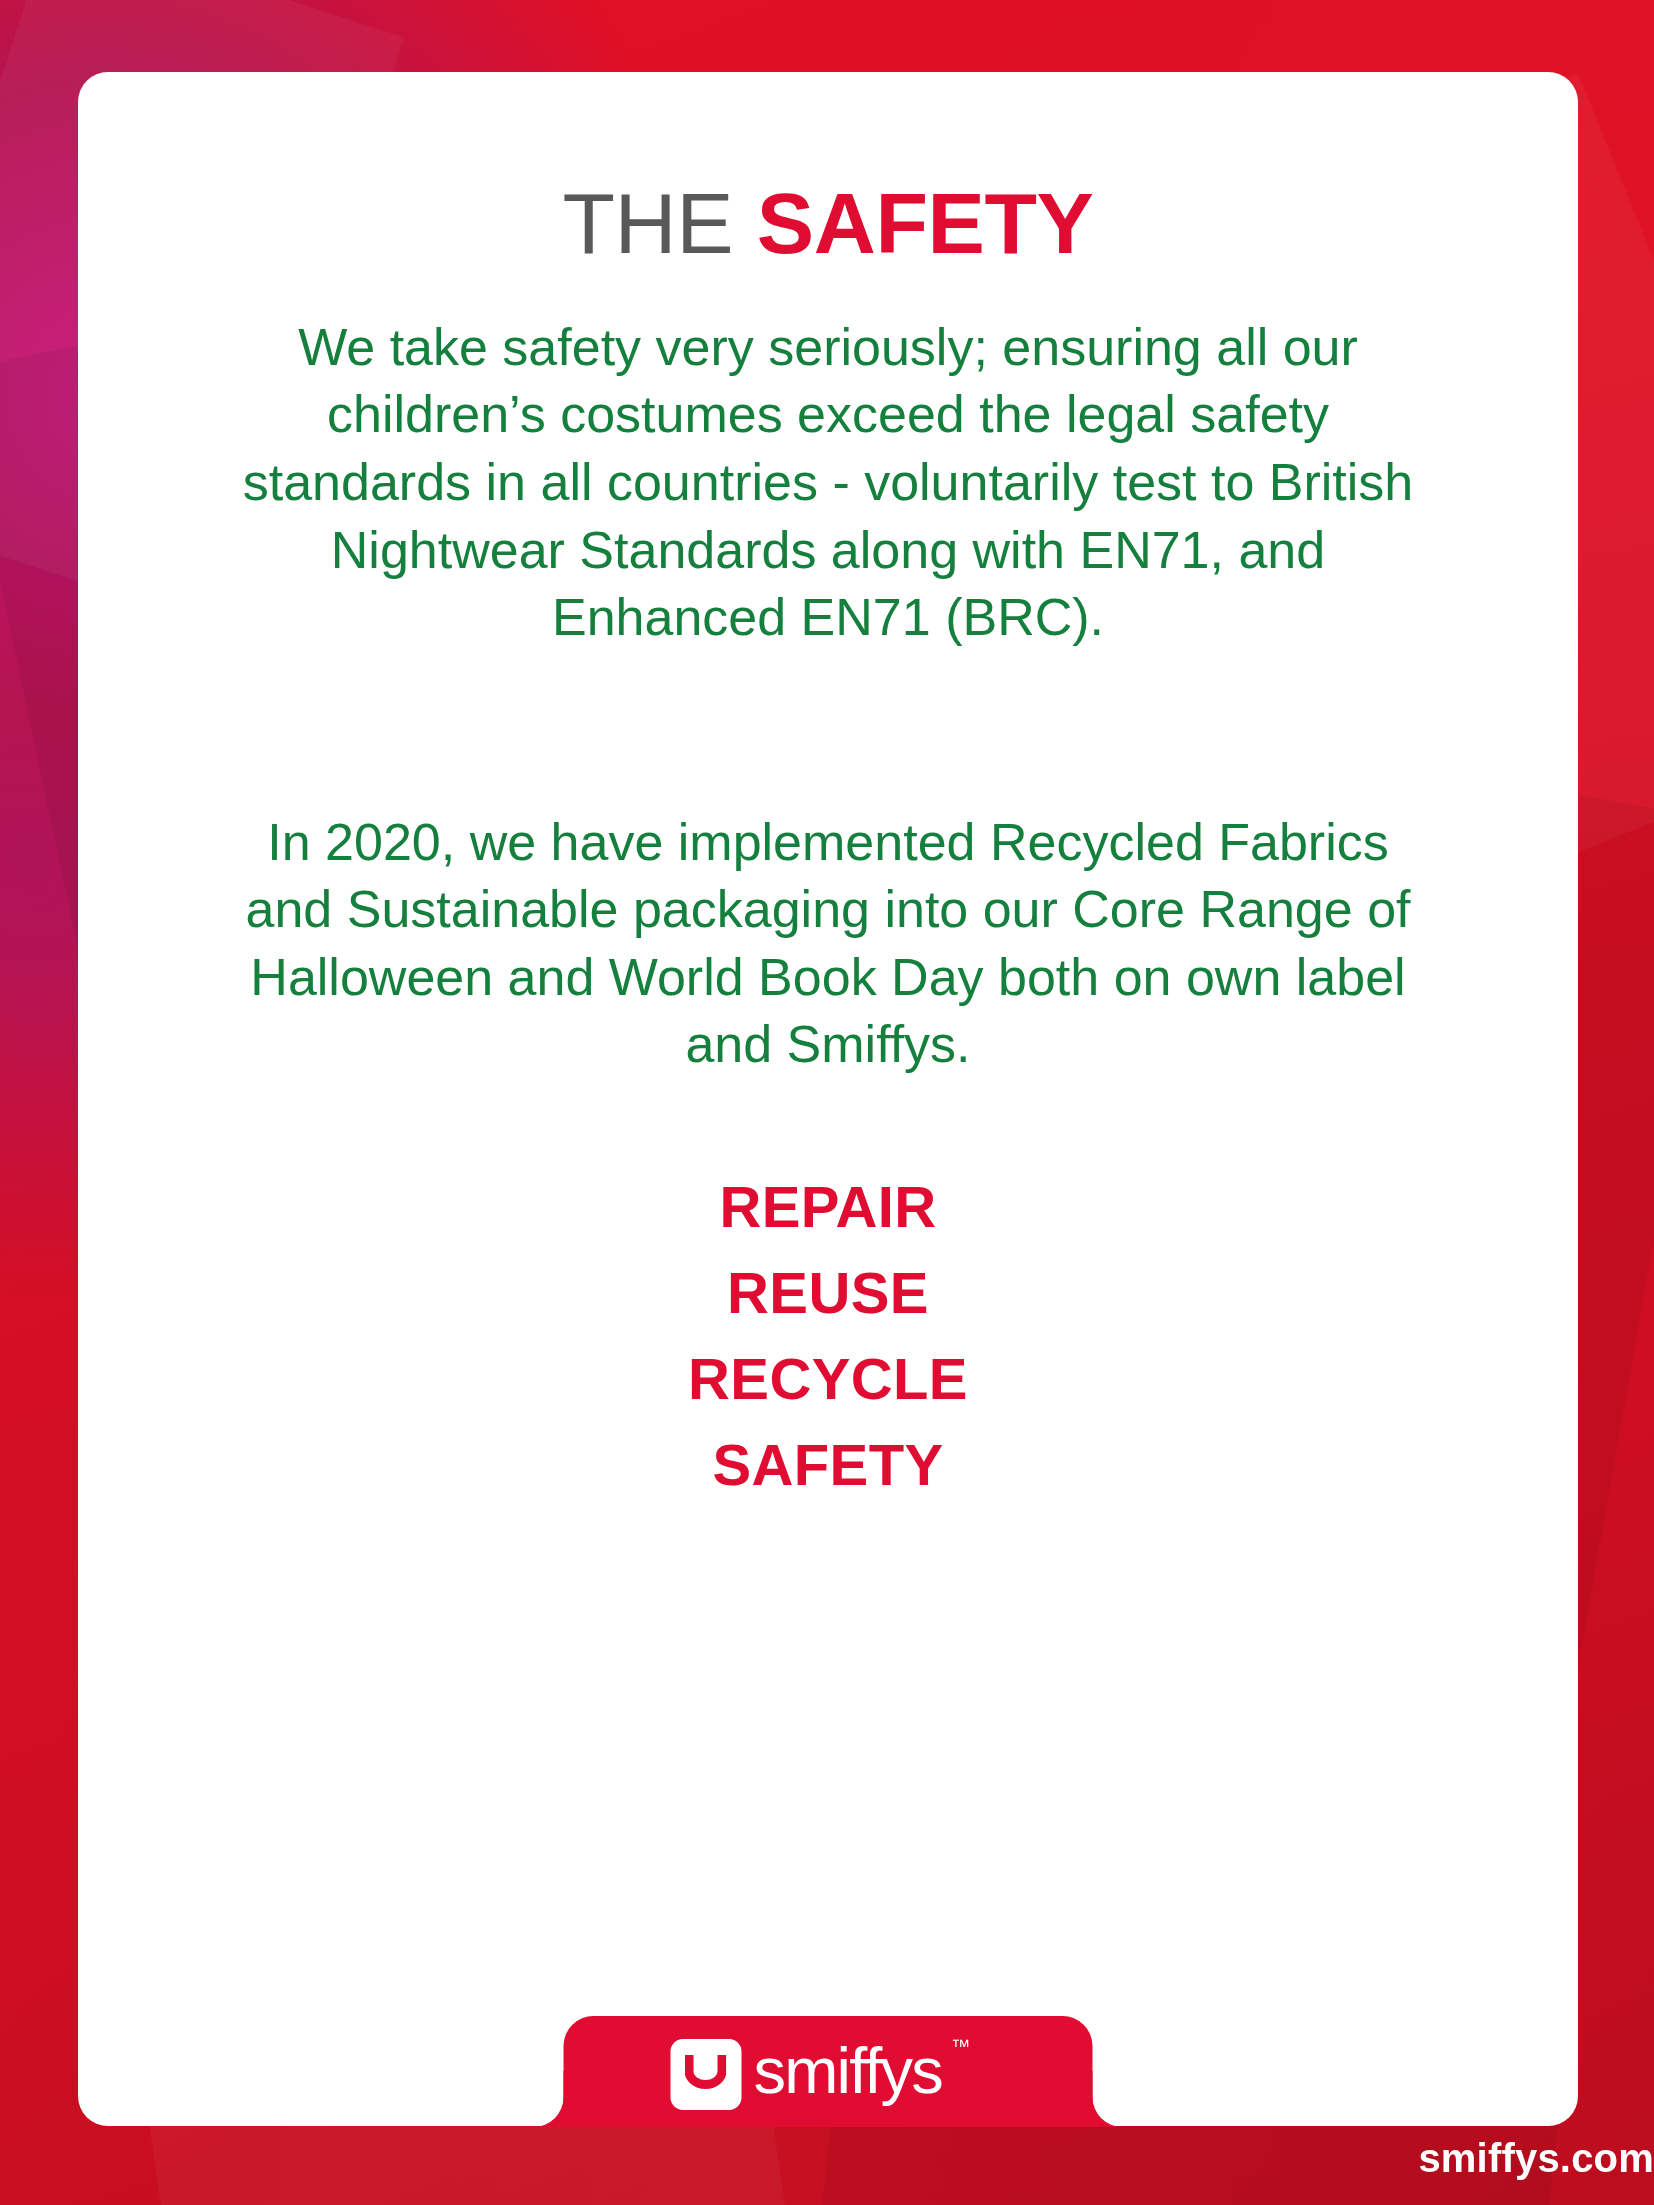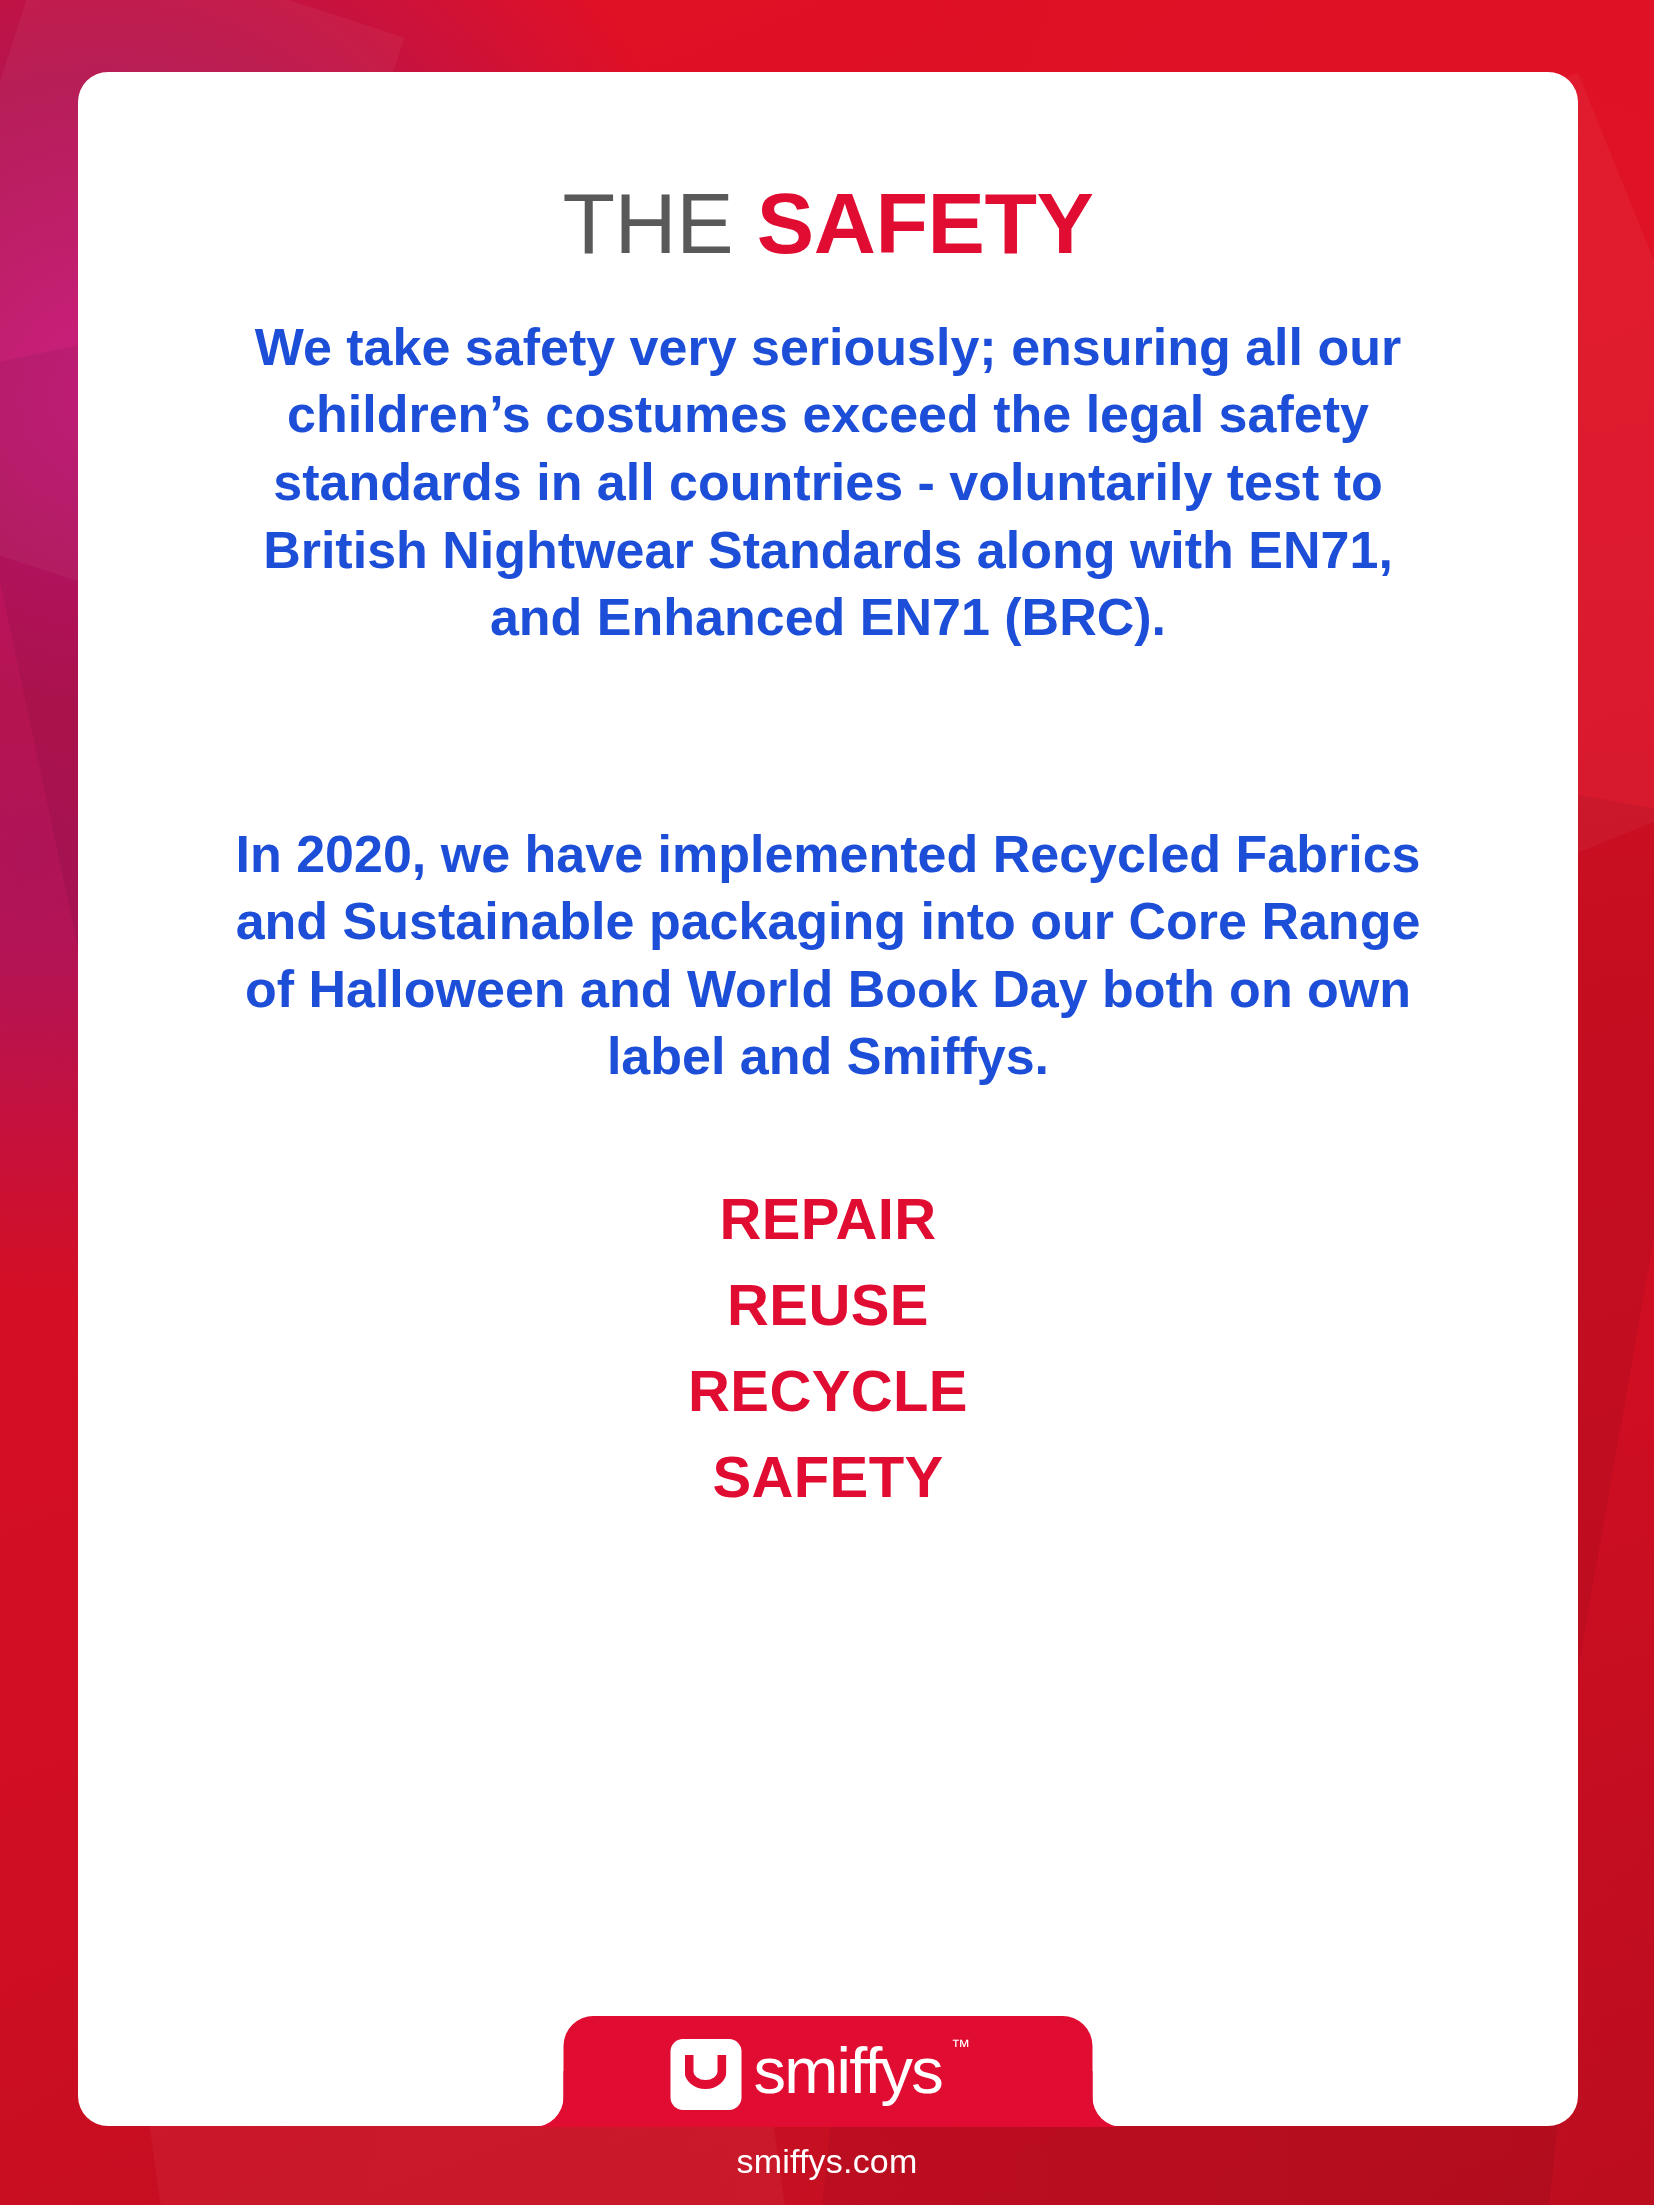--- a/index.html
+++ b/index.html
@@ -78,25 +78,25 @@
   .heading .bold {
     color: #e10c32;
     font-weight: 700;
   }
   .heading.sustainability {
     font-size: 90px;
   }
 
   
   .para {
-    color: #1d4ed8;
+    color: #15803d;
     font-size: 52px;
     line-height: 1.30;
-    font-weight: 700;
-    margin: 16px auto;
+    font-weight: 400;
+    margin: 4px auto;
     width: 1200px;
   }
   .para-safety {
     margin-top: 46px;
   }
   .para-sustain {
     margin-top: 49px;
     width: 1217px;
   }
 
@@ -191,24 +191,24 @@
     line-height: 1;
     position: relative;
     top: -28px;
     left: -3.5px;
   }
 
   .site-url {
     position: absolute;
     left: 0; right: 0;
     bottom: 25px;
-    text-align: center;
+    text-align: right;
     color: #ffffff;
-    font-size: 34px;
-    font-weight: 400;
+    font-size: 40px;
+    font-weight: 700;
     letter-spacing: 0.2px;
   }
 </style>
 </head>
 <body>
 
 <div class="poster">
 
   <div class="bg">
     <div class="bg-shard" style="left:-53px; top:-35px; width:371px; height:618px; transform:rotate(18deg);"></div>

